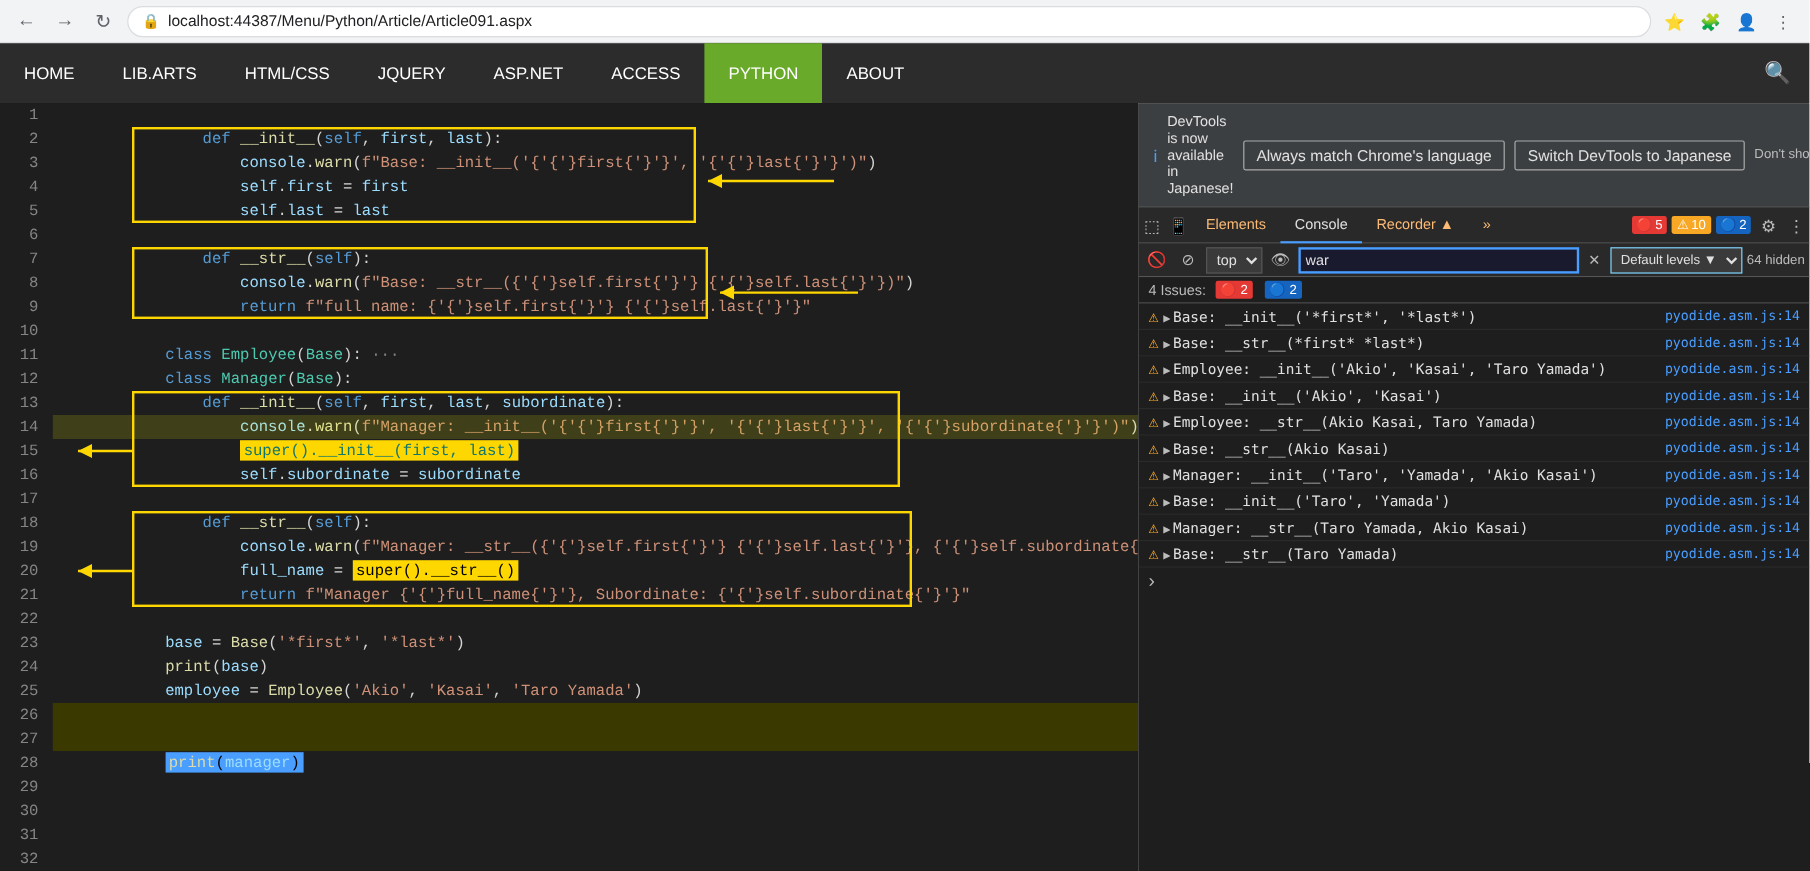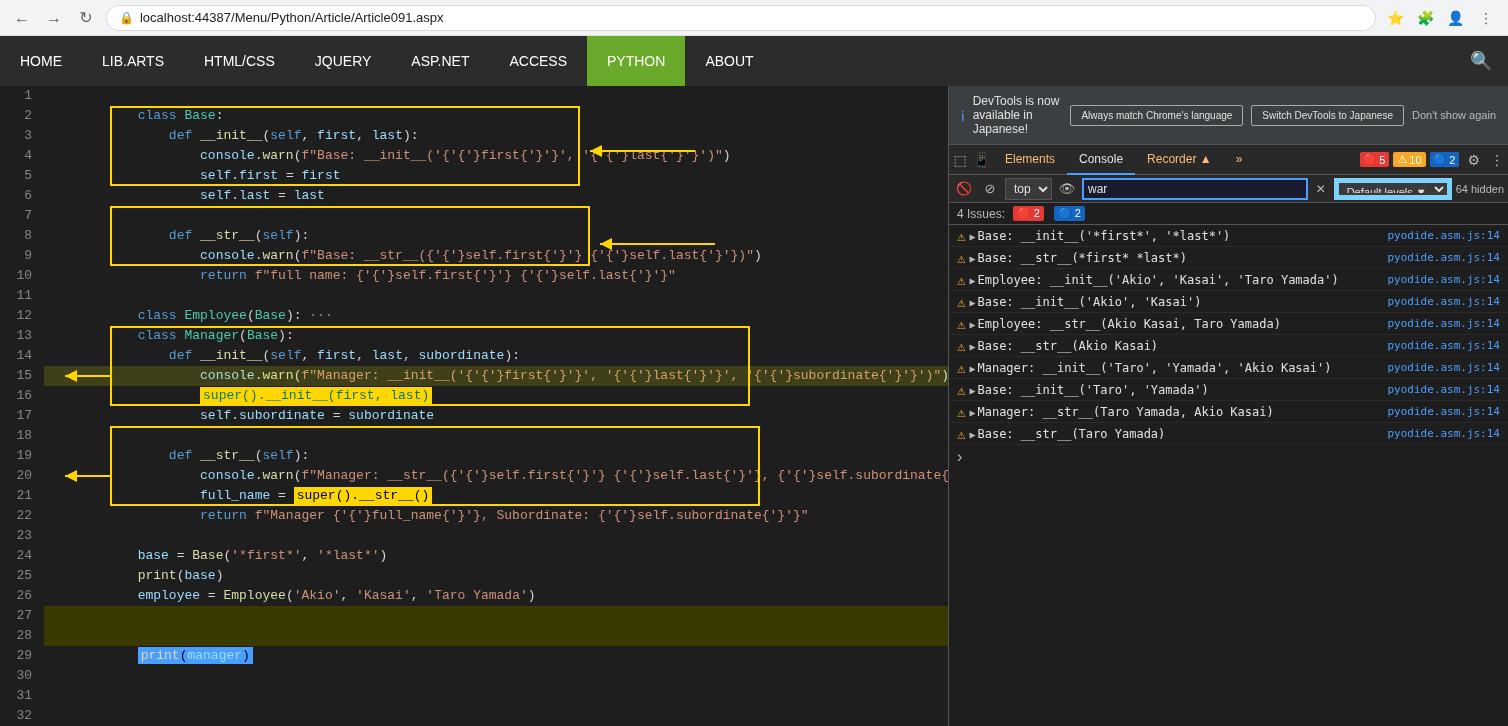--- a/index.html
+++ b/index.html
@@ -114,21 +114,21 @@
       border-bottom: 1px solid #555;
       padding: 8px 12px;
       display: flex;
       align-items: center;
       gap: 8px;
       flex-shrink: 0;
     }
     .dt-notification-text { color: #e0e0e0; font-size: 12px; flex: 1; }
     .dt-btn {
       padding: 4px 10px; border: 1px solid #aaa; background: transparent;
-      color: #e0e0e0; font-size: 10px; cursor: pointer; border-radius: 2px;
+      color: #e0e0e0; font-size: 13px; cursor: pointer; border-radius: 2px;
       white-space: nowrap;
     }
     .dt-btn-dismiss { color: #bbb; font-size: 11px; background: transparent; border: none; cursor: pointer; white-space: nowrap; }
 
     
     .dt-toolbar {
       background: #292929;
       border-bottom: 1px solid #555;
       display: flex;
       align-items: center;
@@ -170,21 +170,21 @@
       background: #3a3a3a; border: 1px solid #555; color: #e0e0e0;
       font-size: 12px; padding: 2px 4px; cursor: pointer; height: 22px;
     }
     .dt-eye-btn { width: 22px; height: 22px; border: none; background: transparent; color: #bbb; font-size: 13px; cursor: pointer; }
     .dt-search-input {
       flex: 1; height: 22px; background: #1a1a2e; border: 2px solid #4a9eff;
       color: #e0e0e0; font-size: 12px; padding: 0 4px; outline: none;
     }
     .dt-clear-search { width: 18px; height: 18px; border: none; background: transparent; color: #bbb; cursor: pointer; font-size: 12px; }
     .dt-level-select {
-      background: #3a3a3a; border: 5px solid #7dd3fc; color: #e0e0e0;
+      background: #3a3a3a; border: 1px solid #7dd3fc; color: #e0e0e0;
       font-size: 11px; padding: 2px 4px; cursor: pointer; height: 22px;
     }
     .dt-hidden-count { color: #bbb; font-size: 11px; white-space: nowrap; }
 
     
     .issues-bar {
       background: #1e1e1e;
       border-bottom: 1px solid #555;
       padding: 3px 8px;
       display: flex;
@@ -293,23 +293,20 @@
             <div>27</div>
             <div>28</div>
             <div>29</div>
             <div>30</div>
           <div>31</div>
             <div>32</div>
 
         </div>
         <div class="code-lines">
 
-          <div class="code-line">
-            <span class="kw">class</span> <span class="cls">Base</span><span>:</span>
-          </div>
 
           <div class="code-line">
             &nbsp;&nbsp;&nbsp;&nbsp;<span class="kw">def</span> <span class="fn">__init__</span>(<span class="self-kw">self</span>, <span class="param">first</span>, <span class="param">last</span>):
           </div>
 
           <div class="code-line" style="position:relative;">
             &nbsp;&nbsp;&nbsp;&nbsp;&nbsp;&nbsp;&nbsp;&nbsp;<span class="var">console</span>.<span class="fn">warn</span>(<span class="str">f"Base: __init__('{'{'}first{'}'}'</span><span class="str">, '{'{'}last{'}'}')"</span>)
             
           </div>
 

